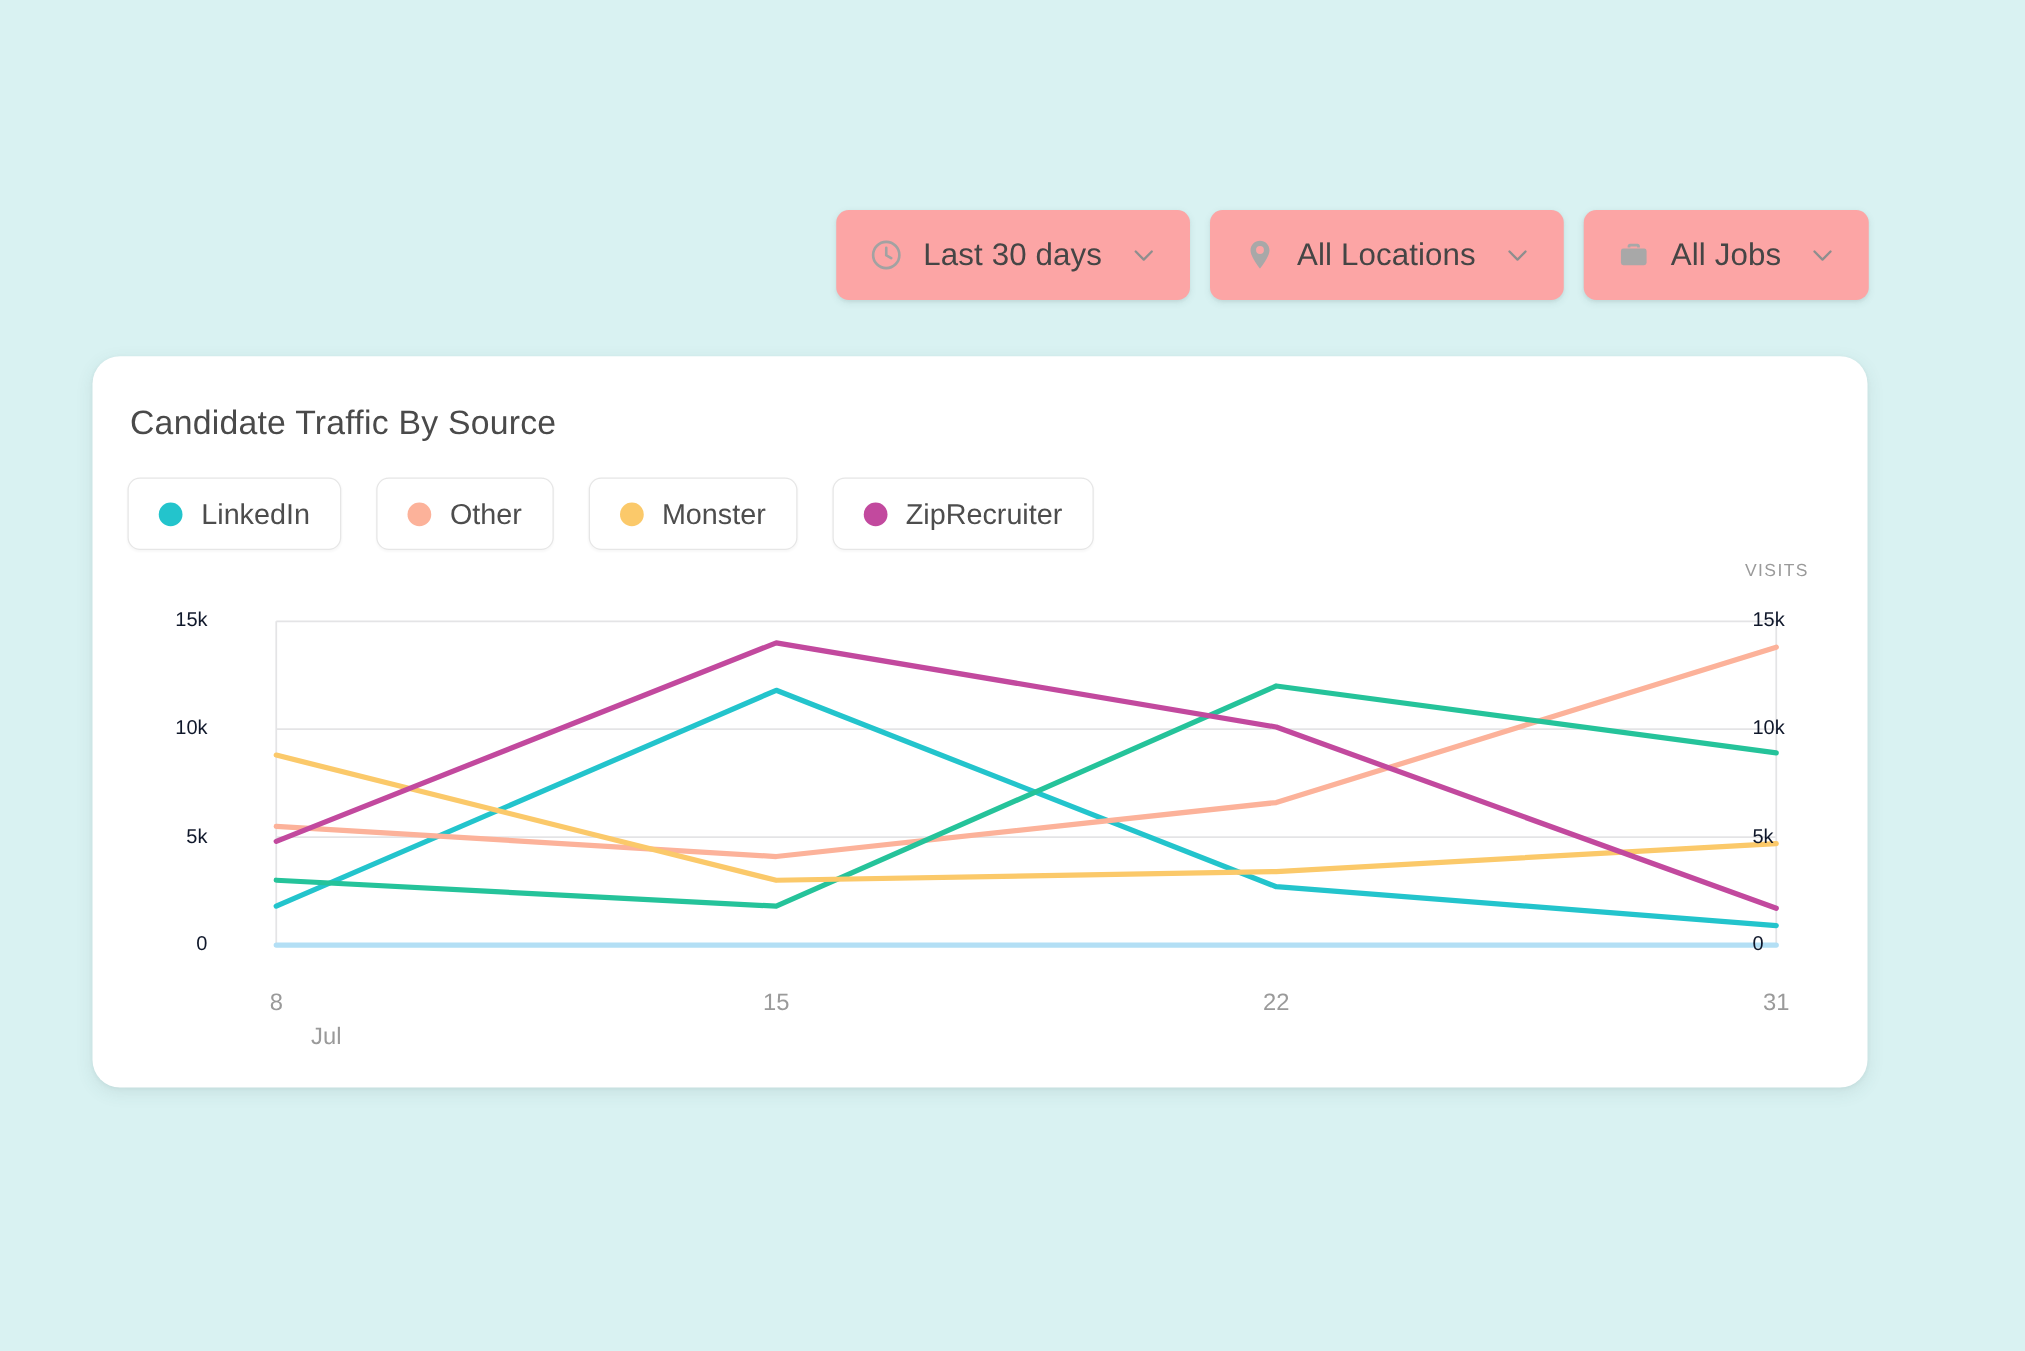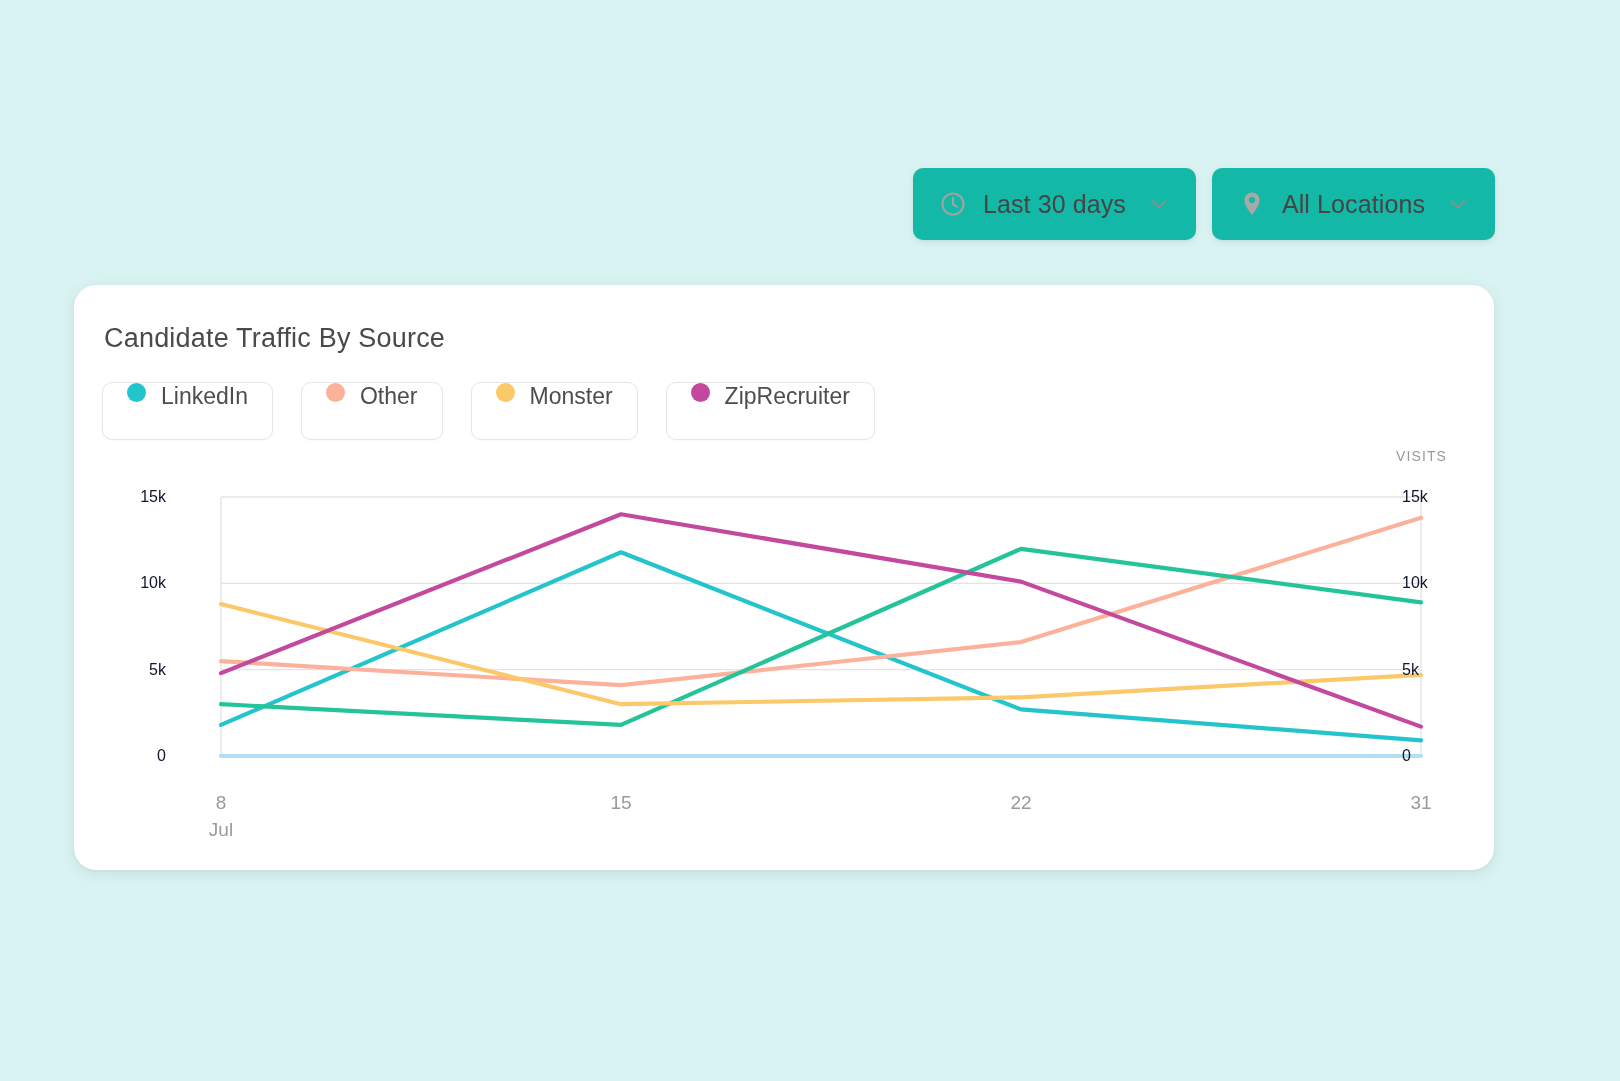--- a/index.html
+++ b/index.html
@@ -13,21 +13,21 @@
 
   
   .filters {
     position: absolute;
     top: 168px; left: 0; width: 1620px;
     display: flex; justify-content: flex-end;
     padding-right: 125px;
     gap: 16px;
   }
   .filter-btn {
-    background: #14b8a6;
+    background: #fca5a5;
     border-radius: 10px;
     height: 72px;
     display: flex; align-items: center;
     padding: 0 26px;
     gap: 16px;
     box-shadow: 0 2px 6px rgba(60,90,90,0.10), 0 1px 2px rgba(60,90,90,0.06);
     cursor: pointer;
     white-space: nowrap;
     text-align: right;
   }
@@ -60,21 +60,21 @@
   .legend {
     position: absolute;
     left: 28px; top: 97px;
     display: flex; gap: 28px;
   }
   .legend-item {
     height: 58px;
     background: #fff;
     border: 1px solid #e6e6e6;
     border-radius: 10px;
-    display: flex; align-items: flex-start;
+    display: flex; align-items: center;
     padding: 0 24px; gap: 15px;
     cursor: pointer;
     box-shadow: 0 1px 2px rgba(0,0,0,0.03);
   }
   .legend-dot { width: 19px; height: 19px; border-radius: 50%; flex: none; }
   .legend-label { font-size: 23px; color: #4d4d4d; white-space: nowrap; }
 
   
   .plot-wrap { position: absolute; left: 0; top: 0; width: 1420px; height: 585px; }
   .axis-unit {
@@ -92,20 +92,21 @@
   .ytick.right { right: 32px; width: 60px; text-align: left; }
   .xtick {
     position: absolute;
     font-size: 19px; color: #9a9a9a;
     transform: translateX(-50%);
   }
   .xmonth {
     position: absolute;
     font-size: 19px; color: #9a9a9a;
     transform: translateX(-50%);
+    margin-left: 40px;
   }
   svg.chart { position: absolute; left: 0; top: 0; width: 1420px; height: 585px; }
 </style>
 </head>
 <body>
 
 <div class="page">
 
   <div class="filters">
 
@@ -131,20 +132,34 @@
         </svg>
       </span>
       <span class="lbl">All Locations</span>
       <span class="chev">
         <svg viewBox="0 0 24 24" width="22" height="22" fill="none" stroke="#8e8e8e" stroke-width="2" stroke-linecap="round" stroke-linejoin="round">
           <path d="M5 9l7 7 7-7"></path>
         </svg>
       </span>
     </div>
 
+    <div class="filter-btn">
+      <span class="ficon">
+        <svg viewBox="0 0 24 24" width="28" height="28" fill="#a8a8a8">
+          <path d="M9.4 4.2h5.2c.9 0 1.6.7 1.6 1.6v1.1h-1.9V6.1H9.7v.8H7.8V5.8c0-.9.7-1.6 1.6-1.6z"></path>
+          <rect x="3.2" y="7.6" width="17.6" height="11.4" rx="1.7"></rect>
+        </svg>
+      </span>
+      <span class="lbl">All Jobs</span>
+      <span class="chev">
+        <svg viewBox="0 0 24 24" width="22" height="22" fill="none" stroke="#8e8e8e" stroke-width="2" stroke-linecap="round" stroke-linejoin="round">
+          <path d="M5 9l7 7 7-7"></path>
+        </svg>
+      </span>
+    </div>
   </div>
 
   <div class="card">
 
     <div class="card-title">Candidate Traffic By Source</div>
 
     <div class="legend" id="legend">
         <div class="legend-item">
           <span class="legend-dot" style="background: rgb(35, 196, 204);"></span>
           <span class="legend-label">LinkedIn</span>

